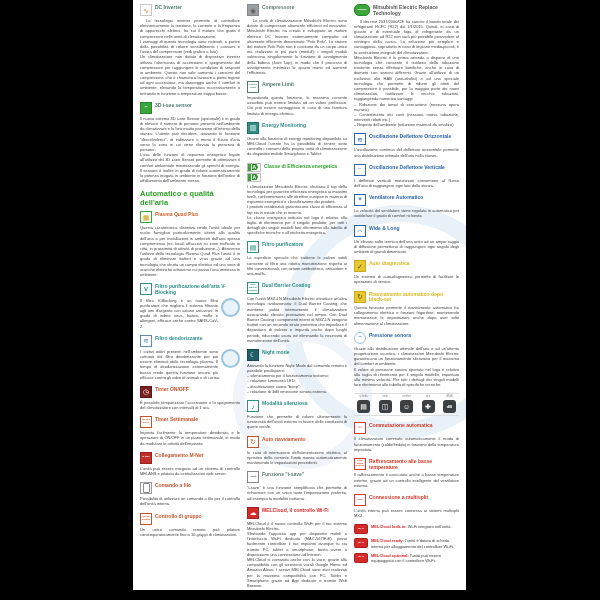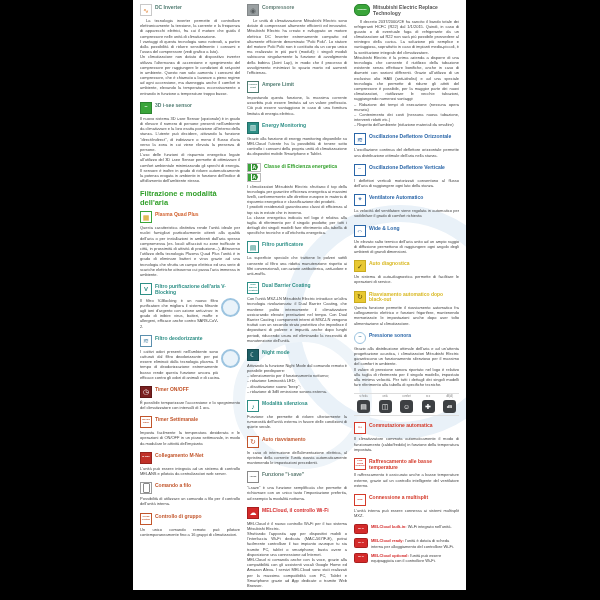--- a/index.html
+++ b/index.html
@@ -98,21 +98,21 @@
         <div class="sec">
           <div class="sec-head">
             <span class="icon ic-3d-i-see-icon">
               <span class="icon-label">3D</span>
             </span>
             <span class="sec-title" style="color: rgb(79, 123, 112);">3D i-see sensor</span>
           </div>
           <div class="sec-body"><span>Il nuovo sistema 3D i-see Sensor (opzionale) è in grado di rilevare il numero di persone presenti nell'ambiente da climatizzare e la loro esatta posizione all'interno della stanza. L'utente può decidere, attivando la funzione "direct/indirect", di indirizzare o meno il flusso d'aria verso la zona in cui viene rilevata la presenza di persone.
 L'uso delle funzioni di risparmio energetico legate all'utilizzo del 3D i-see Sensor permette di ottimizzare il comfort ambientale minimizzando gli sprechi di energia. Il sensore è inoltre in grado di ridurre automaticamente la potenza erogata in ambiente in funzione dell'indice di affollamento dell'ambiente stesso.</span></div>
         </div>
-        <div class="heading" style="color: rgb(51, 160, 44);">Filtrazione e modalità dell'aria</div>
+        <div class="heading" style="color: rgb(51, 160, 44);">Automatico e qualità dell'aria</div>
         <div class="sec">
           <div class="sec-head">
             <span class="icon ic-plasma-quad-icon">▦</span>
             <span class="sec-title" style="color: rgb(210, 98, 47);">Plasma Quad Plus</span>
           </div>
           <div class="sec-body"><span>Questa caratteristica distintiva rende l'unità ideale per nuclei famigliari particolarmente attenti alla qualità dell'aria o per installazioni in ambienti dall'aria spesso compromessa (es. locali affacciati su zone trafficate in città, in prossimità di attività di produzione...). Attraverso l'utilizzo della tecnologia Plasma Quad Plus l'unità è in grado di eliminare batteri e virus grazie ad una tecnologia che sfrutta un campo elettrico ed una serie di scariche elettriche attraverso cui passa l'aria immessa in ambiente.</span></div>
         </div>
         <div class="sec">
           <div class="sec-head">
             <span class="icon ic-v-blocking-icon">V</span>

